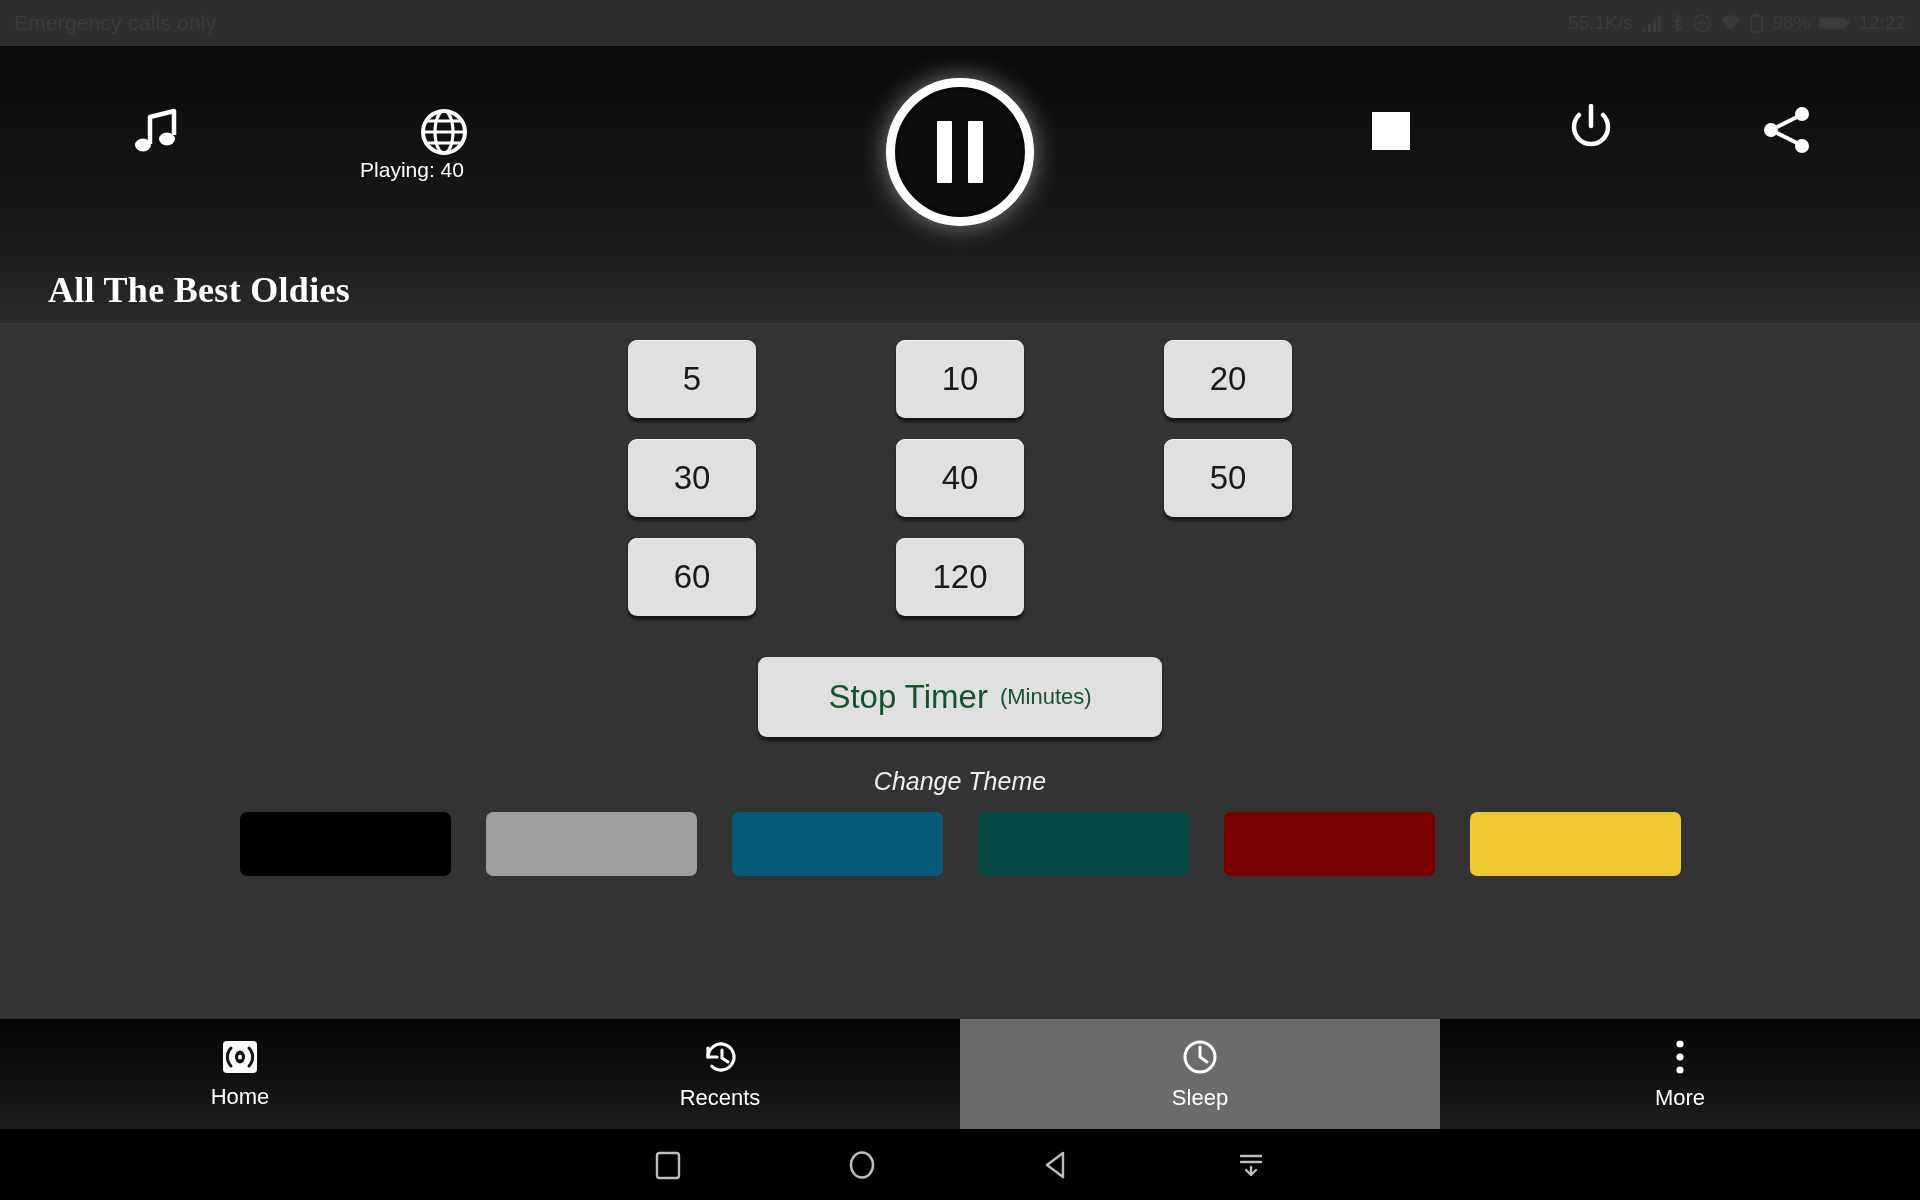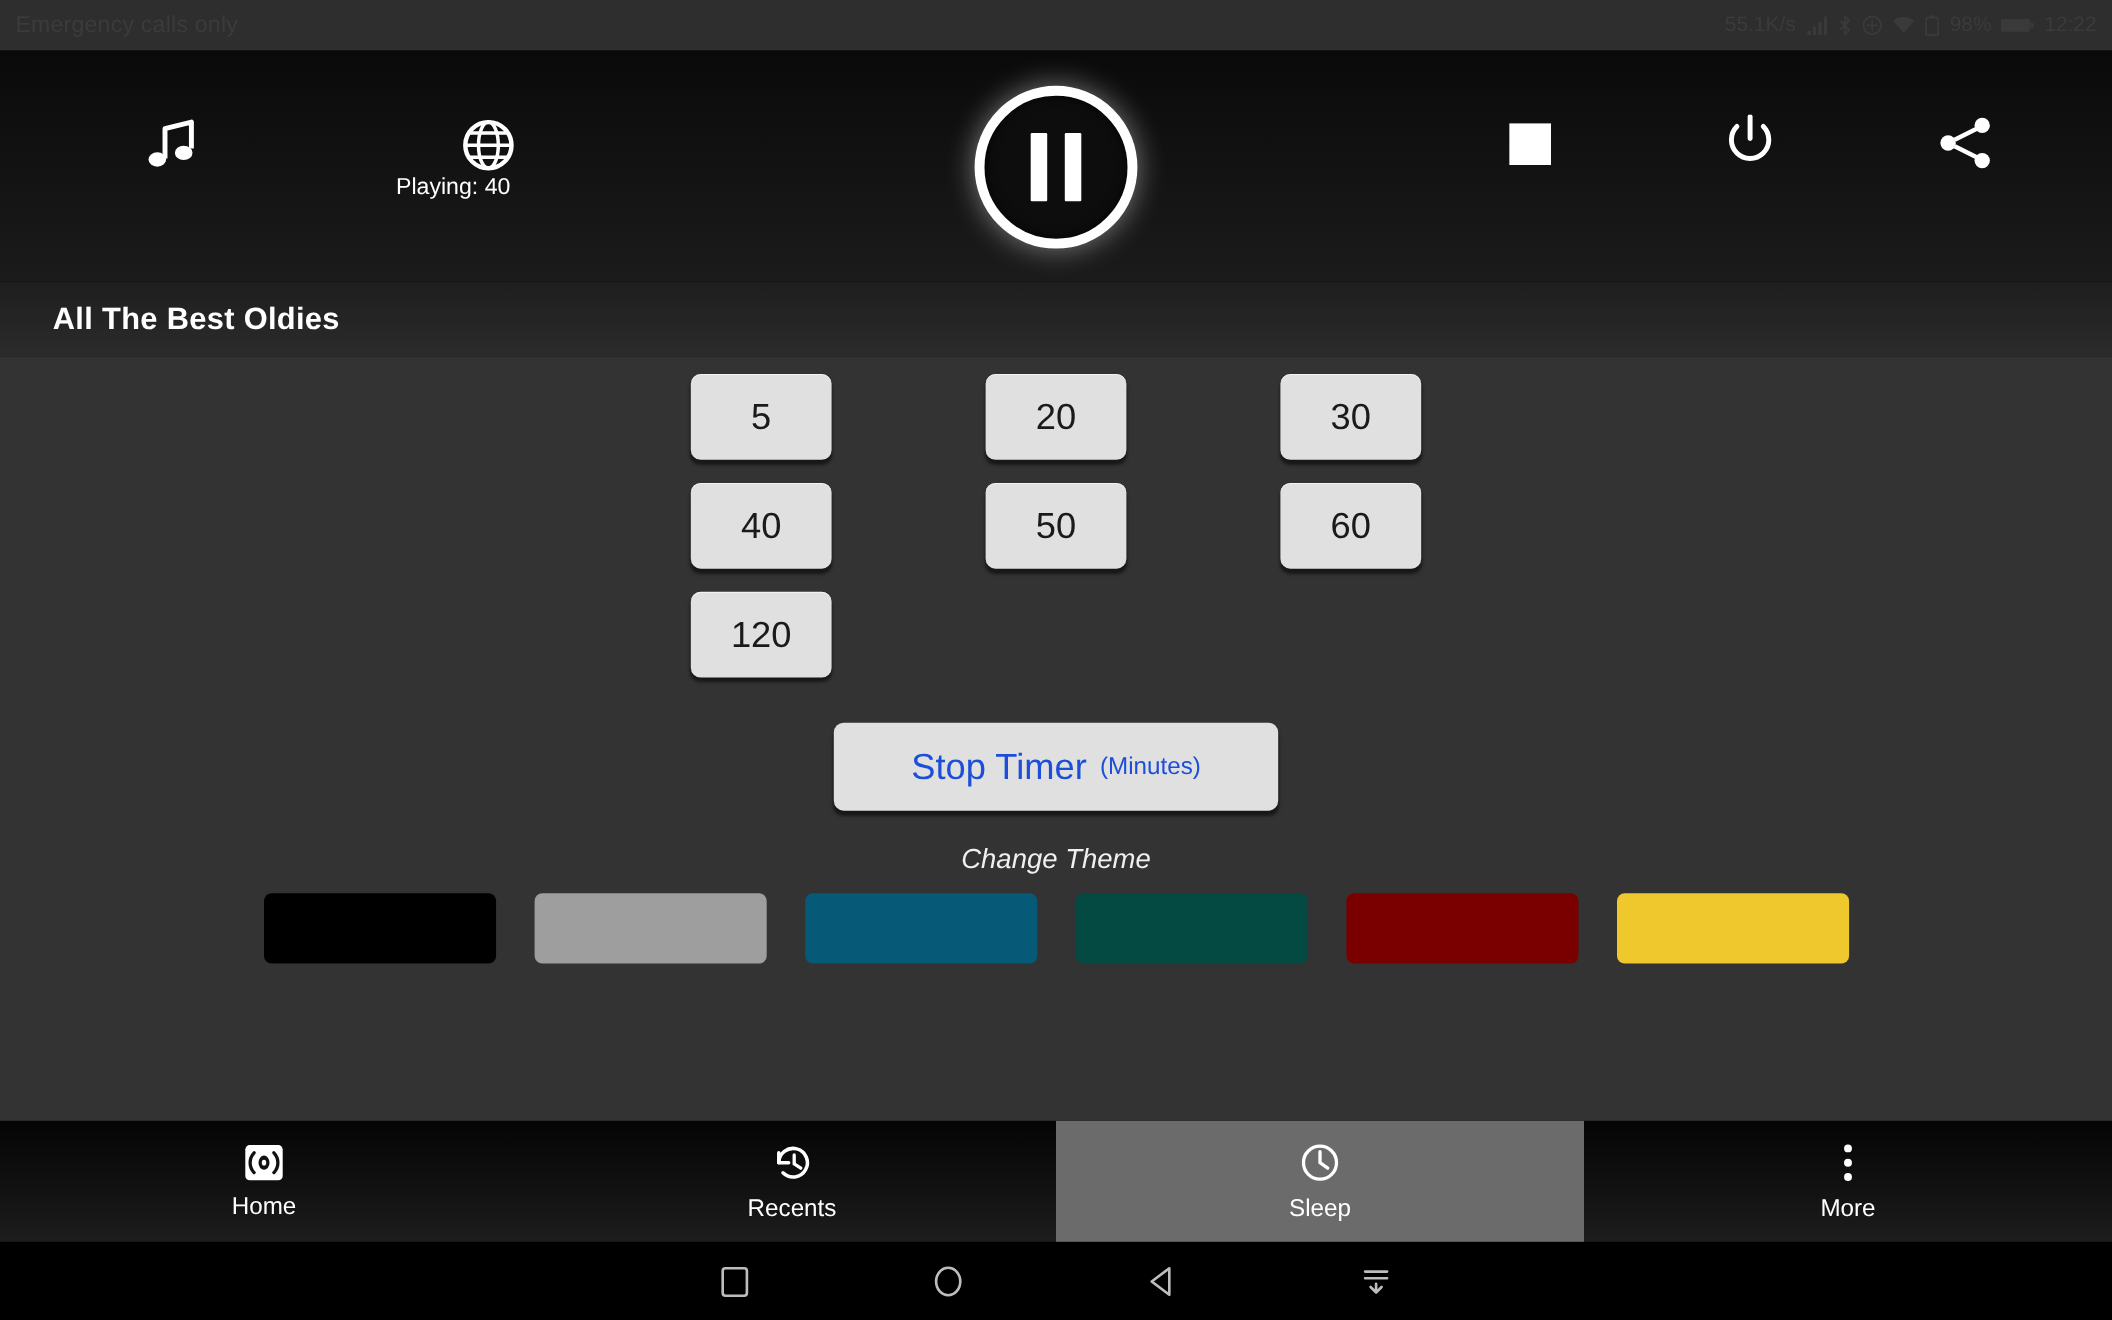--- a/index.html
+++ b/index.html
@@ -52,21 +52,21 @@
   .playpause .bar + .bar { margin-left:16px; }
 
   
   .titleband {
     position:absolute; top:256px; left:0; width:1920px; height:68px;
     background:linear-gradient(180deg,#1e1e1e,#2b2b2b);
     display:flex; align-items:center;
     border-bottom:1px solid #3a3a3a;
   }
   .station-title {
-    margin-left:48px; color:#fff; font-size:28px; font-weight:bold; letter-spacing:.3px;
+    margin-left:48px; color:#fff; font-size:36px; font-weight:bold; letter-spacing:.3px;font-family:Liberation Serif, serif;
   }
 
   
   .body {
     position:absolute; top:324px; left:0; width:1920px; height:695px;
     background:#333333;
   }
 
   .timer-grid {
     position:absolute; top:16px; left:50%; transform:translateX(-50%);
@@ -86,21 +86,21 @@
     display:flex; align-items:center; justify-content:center;
     cursor:pointer;
   }
 
   .stop-timer {
     position:absolute; top:333px; left:50%; transform:translateX(-50%);
     width:404px; height:80px;
     background:#e0e0e0; border:none; border-radius:9px;
     box-shadow:0 4px 3px rgba(0,0,0,.55);
     display:flex; align-items:center; justify-content:center;
-    color:#1d4ed8; cursor:pointer;
+    color:#14532d; cursor:pointer;
   }
   .stop-timer .big { font-size:33px; }
   .stop-timer .small { font-size:22px; margin-left:12px; }
 
   .change-theme {
     position:absolute; top:443px; left:0; width:100%;
     text-align:center; color:#f0f0f0; font-size:25px;font-style:italic;
   }
 
   .swatches {
@@ -242,20 +242,21 @@
   </div>
 
   <div class="titleband">
     <div class="station-title">All The Best Oldies</div>
   </div>
 
   <div class="body">
 
     <div class="timer-grid">
       <button class="tbtn">5</button>
+      <button class="tbtn">10</button>
       <button class="tbtn">20</button>
       <button class="tbtn">30</button>
       <button class="tbtn">40</button>
       <button class="tbtn">50</button>
       <button class="tbtn">60</button>
       <button class="tbtn">120</button>
     </div>
 
     <button class="stop-timer">
       <span class="big">Stop Timer</span>

